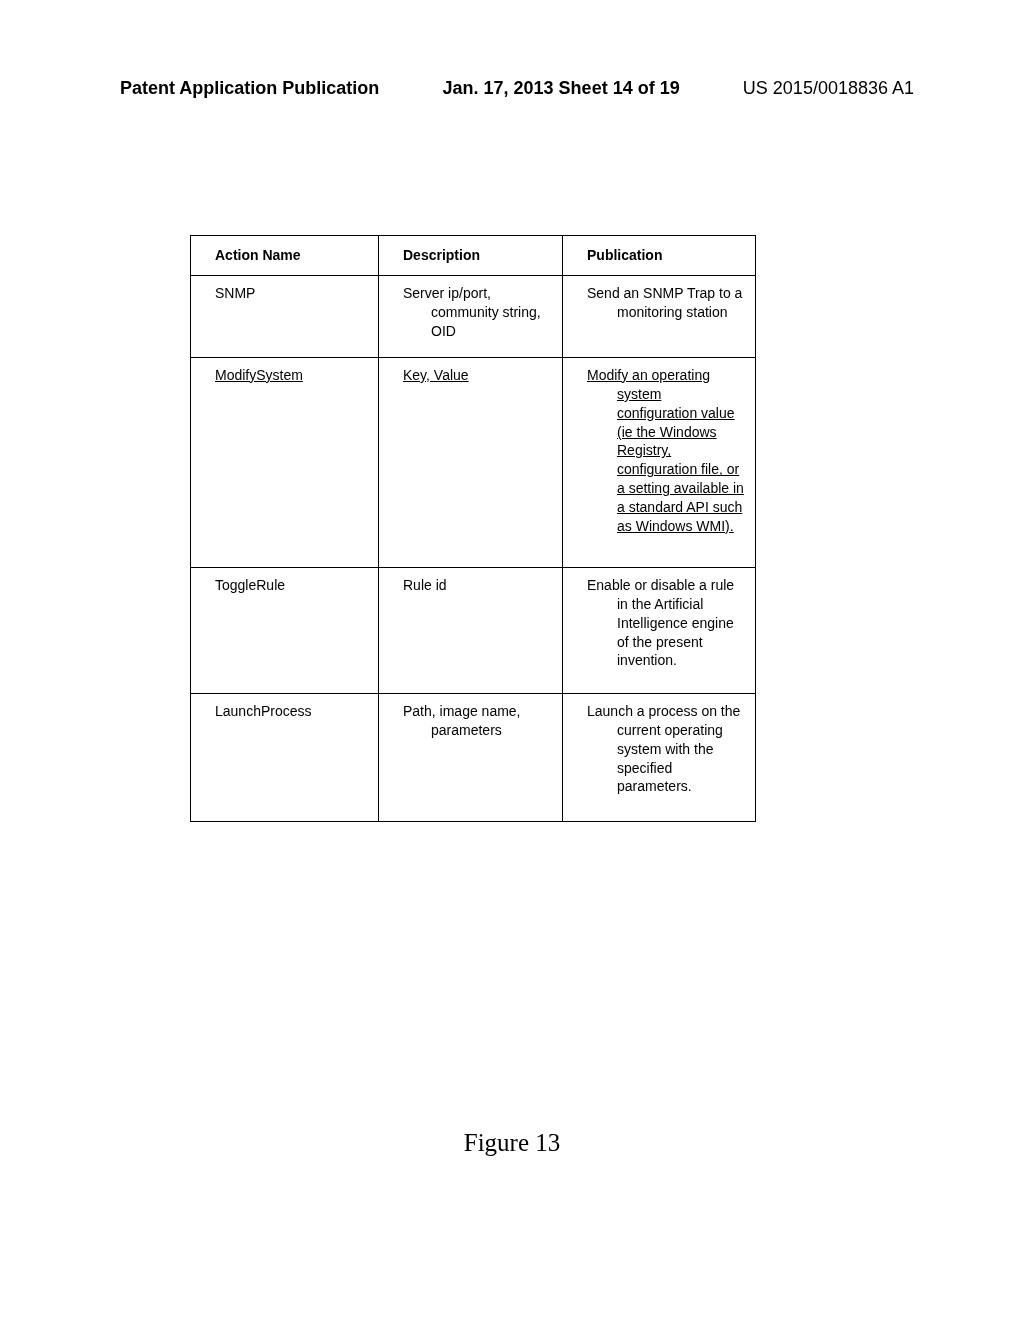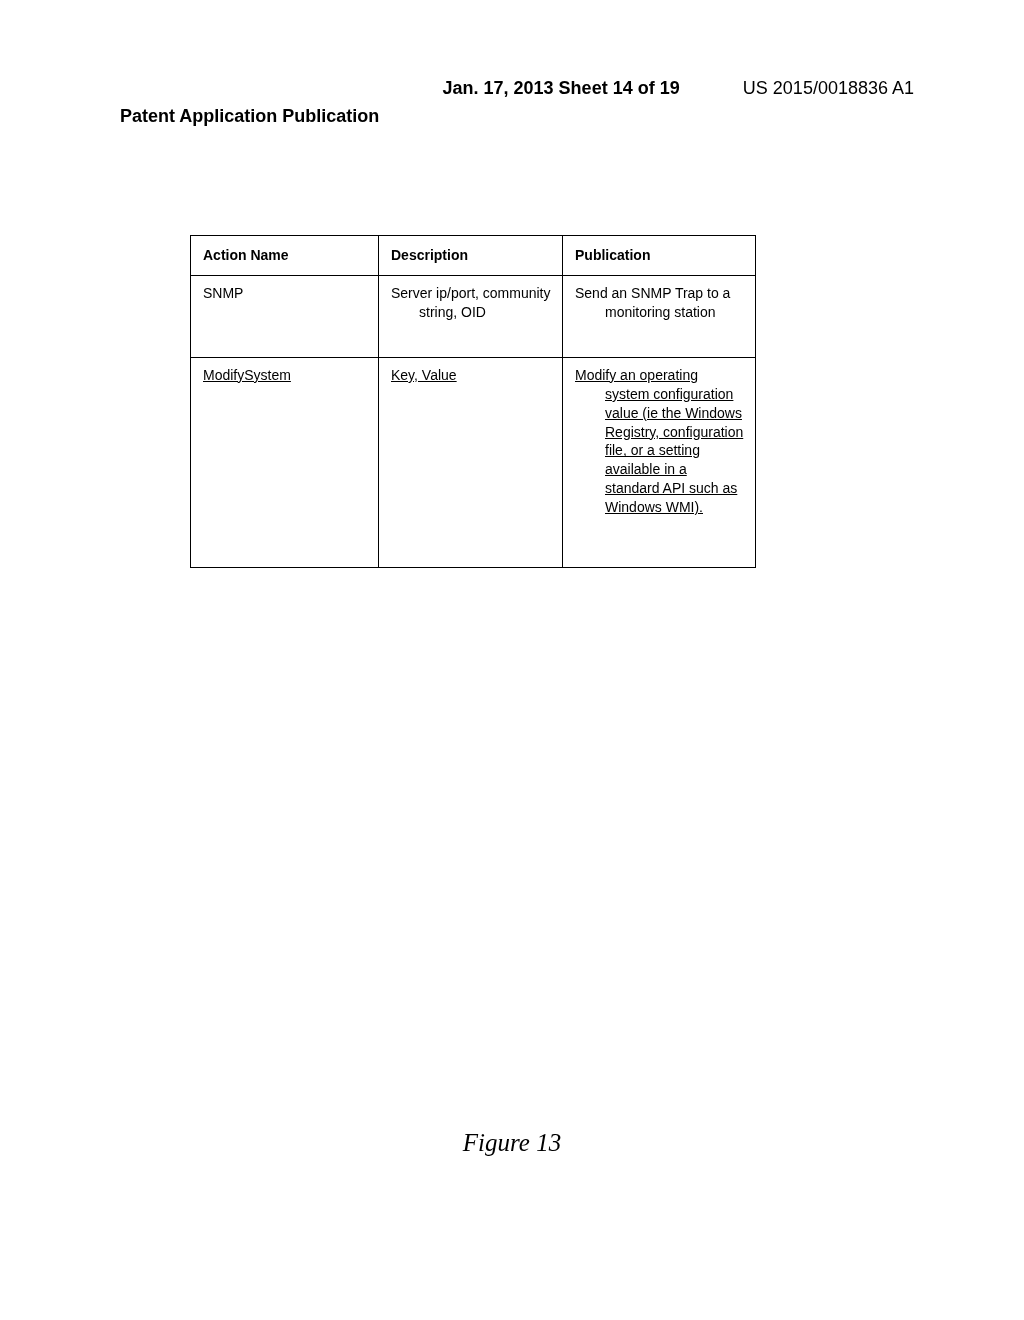--- a/index.html
+++ b/index.html
@@ -20,21 +20,20 @@
       top: 78px;
       left: 0;
       right: 0;
       padding: 0 110px 0 120px;
       display: flex;
       justify-content: space-between;
       font-size: 18px;
     }
     .page-header .left {
       font-weight: bold;
-      margin-top: 28px;
     }
     .page-header .center {
       font-weight: bold;
     }
     .page-header .right {
       font-weight: normal;
     }
     .table-wrap {
       position: absolute;
       top: 235px;
@@ -45,21 +44,21 @@
       border-collapse: collapse;
       width: 100%;
       table-layout: fixed;
     }
     col.c1 { width: 188px; }
     col.c2 { width: 184px; }
     col.c3 { width: 193px; }
     th, td {
       border: 1.5px solid #000;
       vertical-align: top;
-      padding: 8px 10px 8px 12px;
+      padding: 8px 10px 8px 24px;
       font-size: 14px;
       line-height: 1.35;
       text-align: left;
     }
     th {
       font-weight: bold;
       padding-top: 10px;
       padding-bottom: 10px;
     }
     td .hang {
@@ -78,21 +77,20 @@
     tr.r-togg td { height: 126px; }
     tr.r-laun td { height: 128px; }
     .figure-caption {
       position: absolute;
       top: 1129px;
       left: 0;
       right: 0;
       text-align: center;
       font-size: 25px;
       font-family: "Times New Roman", Times, serif;
-      font-style: italic;
     }
   </style>
 </head>
 <body>
 
 <div class="page-header">
   <span class="left">Patent Application Publication</span>
   <span class="center">Jan. 17, 2013  Sheet 14 of 19</span>
   <span class="right">US 2015/0018836 A1</span>
 </div>
@@ -123,17 +121,35 @@
       </tr>
       <tr class="r-mods">
         <td>ModifySystem</td>
         <td>
             <span class="hang">Key, Value</span>
           </td>
         <td class="desc">
             <span class="hang">Modify an operating system configuration value (ie the Windows Registry, configuration file, or a setting available in a standard API such as Windows WMI).</span>
           </td>
       </tr>
+      <tr class="r-togg">
+        <td>ToggleRule</td>
+        <td>
+            <span class="hang">Rule id</span>
+          </td>
+        <td class="desc">
+            <span class="hang">Enable or disable a rule in the Artificial Intelligence engine of the present invention.</span>
+          </td>
+      </tr>
+      <tr class="r-laun">
+        <td>LaunchProcess</td>
+        <td>
+            <span class="hang">Path, image name, parameters</span>
+          </td>
+        <td class="desc">
+            <span class="hang">Launch a process on the current operating system with the specified parameters.</span>
+          </td>
+      </tr>
     </tbody>
   </table>
 </div>
 
 <div class="figure-caption">Figure 13</div>
 
 </body></html>

